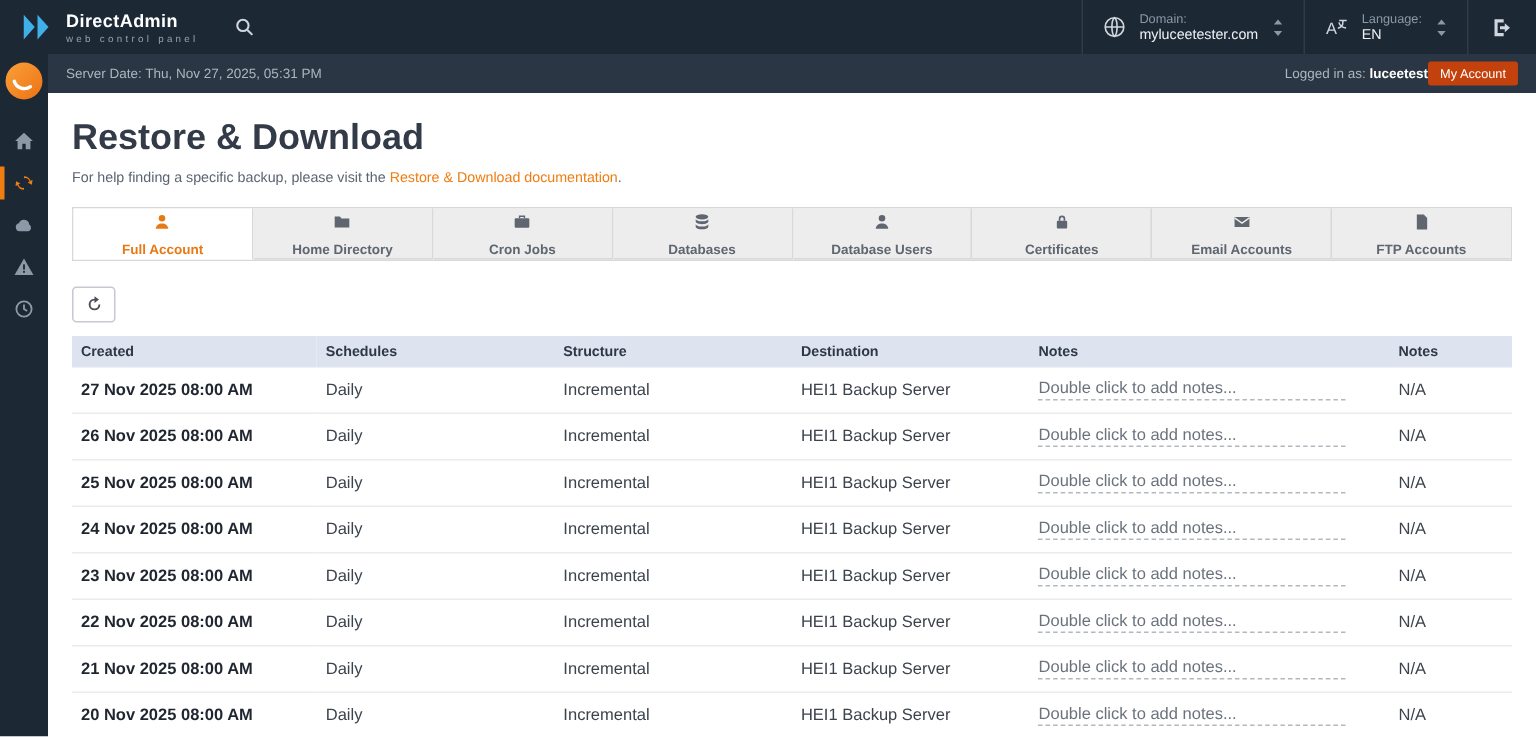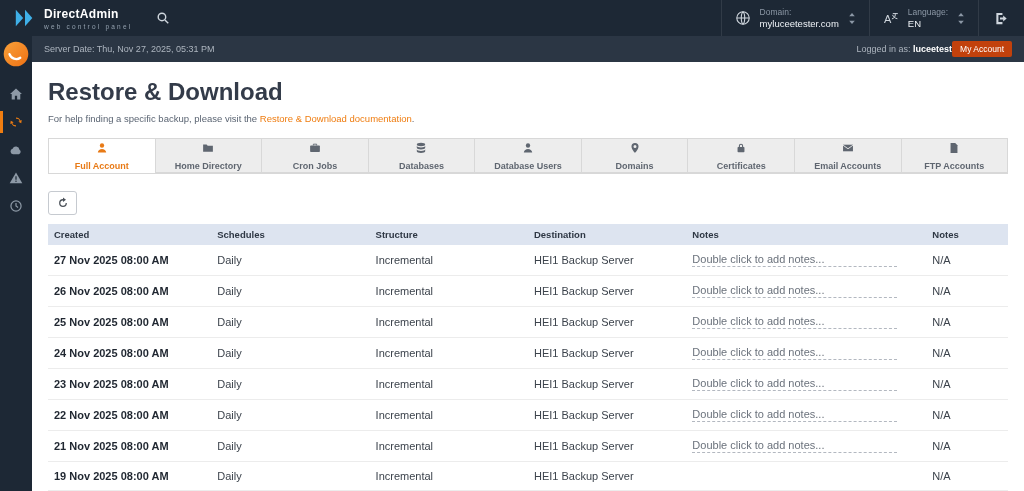--- a/index.html
+++ b/index.html
@@ -264,28 +264,20 @@
               <svg viewBox="0 0 16 16" fill="currentColor">
                 <circle cx="8" cy="4.6" r="2.9"></circle>
                 <path d="M2.4 14c.4-3 2.7-4.6 5.6-4.6s5.2 1.6 5.6 4.6z"></path>
               </svg>
             </span>
             <span class="tab-label">Database Users</span>
           </div>
           <div class="tab">
             <span class="tab-icon">
               <svg viewBox="0 0 16 16" fill="currentColor">
-                <path d="M8 1.3a4.7 4.7 0 0 0-4.7 4.7C3.3 9.5 8 14.7 8 14.7s4.7-5.2 4.7-8.7A4.7 4.7 0 0 0 8 1.3zm0 6.6a2 2 0 1 1 0-4 2 2 0 0 1 0 4z"></path>
-              </svg>
-            </span>
-            <span class="tab-label">Domains</span>
-          </div>
-          <div class="tab">
-            <span class="tab-icon">
-              <svg viewBox="0 0 16 16" fill="currentColor">
                 <path d="M5.1 6.8V5.2a2.9 2.9 0 0 1 5.8 0v1.6H9.4V5.2a1.4 1.4 0 0 0-2.8 0v1.6z"></path>
                 <rect x="3.4" y="6.8" width="9.2" height="7" rx="1"></rect>
               </svg>
             </span>
             <span class="tab-label">Certificates</span>
           </div>
           <div class="tab">
             <span class="tab-icon">
               <svg viewBox="0 0 16 16" fill="currentColor">
                 <path d="M1.4 3.6h13.2v8.8H1.4z"></path>
@@ -384,20 +376,28 @@
             </tr>
             <tr>
               <td class="c-created">21 Nov 2025 08:00 AM</td>
               <td>Daily</td>
               <td>Incremental</td>
               <td>HEI1 Backup Server</td>
               <td><span class="notes">Double click to add notes...</span></td>
               <td>N/A</td>
             </tr>
             <tr>
+              <td class="c-created">20 Nov 2025 08:00 AM</td>
+              <td>Daily</td>
+              <td>Incremental</td>
+              <td>HEI1 Backup Server</td>
+              <td><span class="notes">Double click to add notes...</span></td>
+              <td>N/A</td>
+            </tr>
+            <tr>
               <td class="c-created">19 Nov 2025 08:00 AM</td>
               <td>Daily</td>
               <td>Incremental</td>
               <td>HEI1 Backup Server</td>
               <td></td>
               <td>N/A</td>
             </tr>
           </tbody>
       </table>
     </main>

